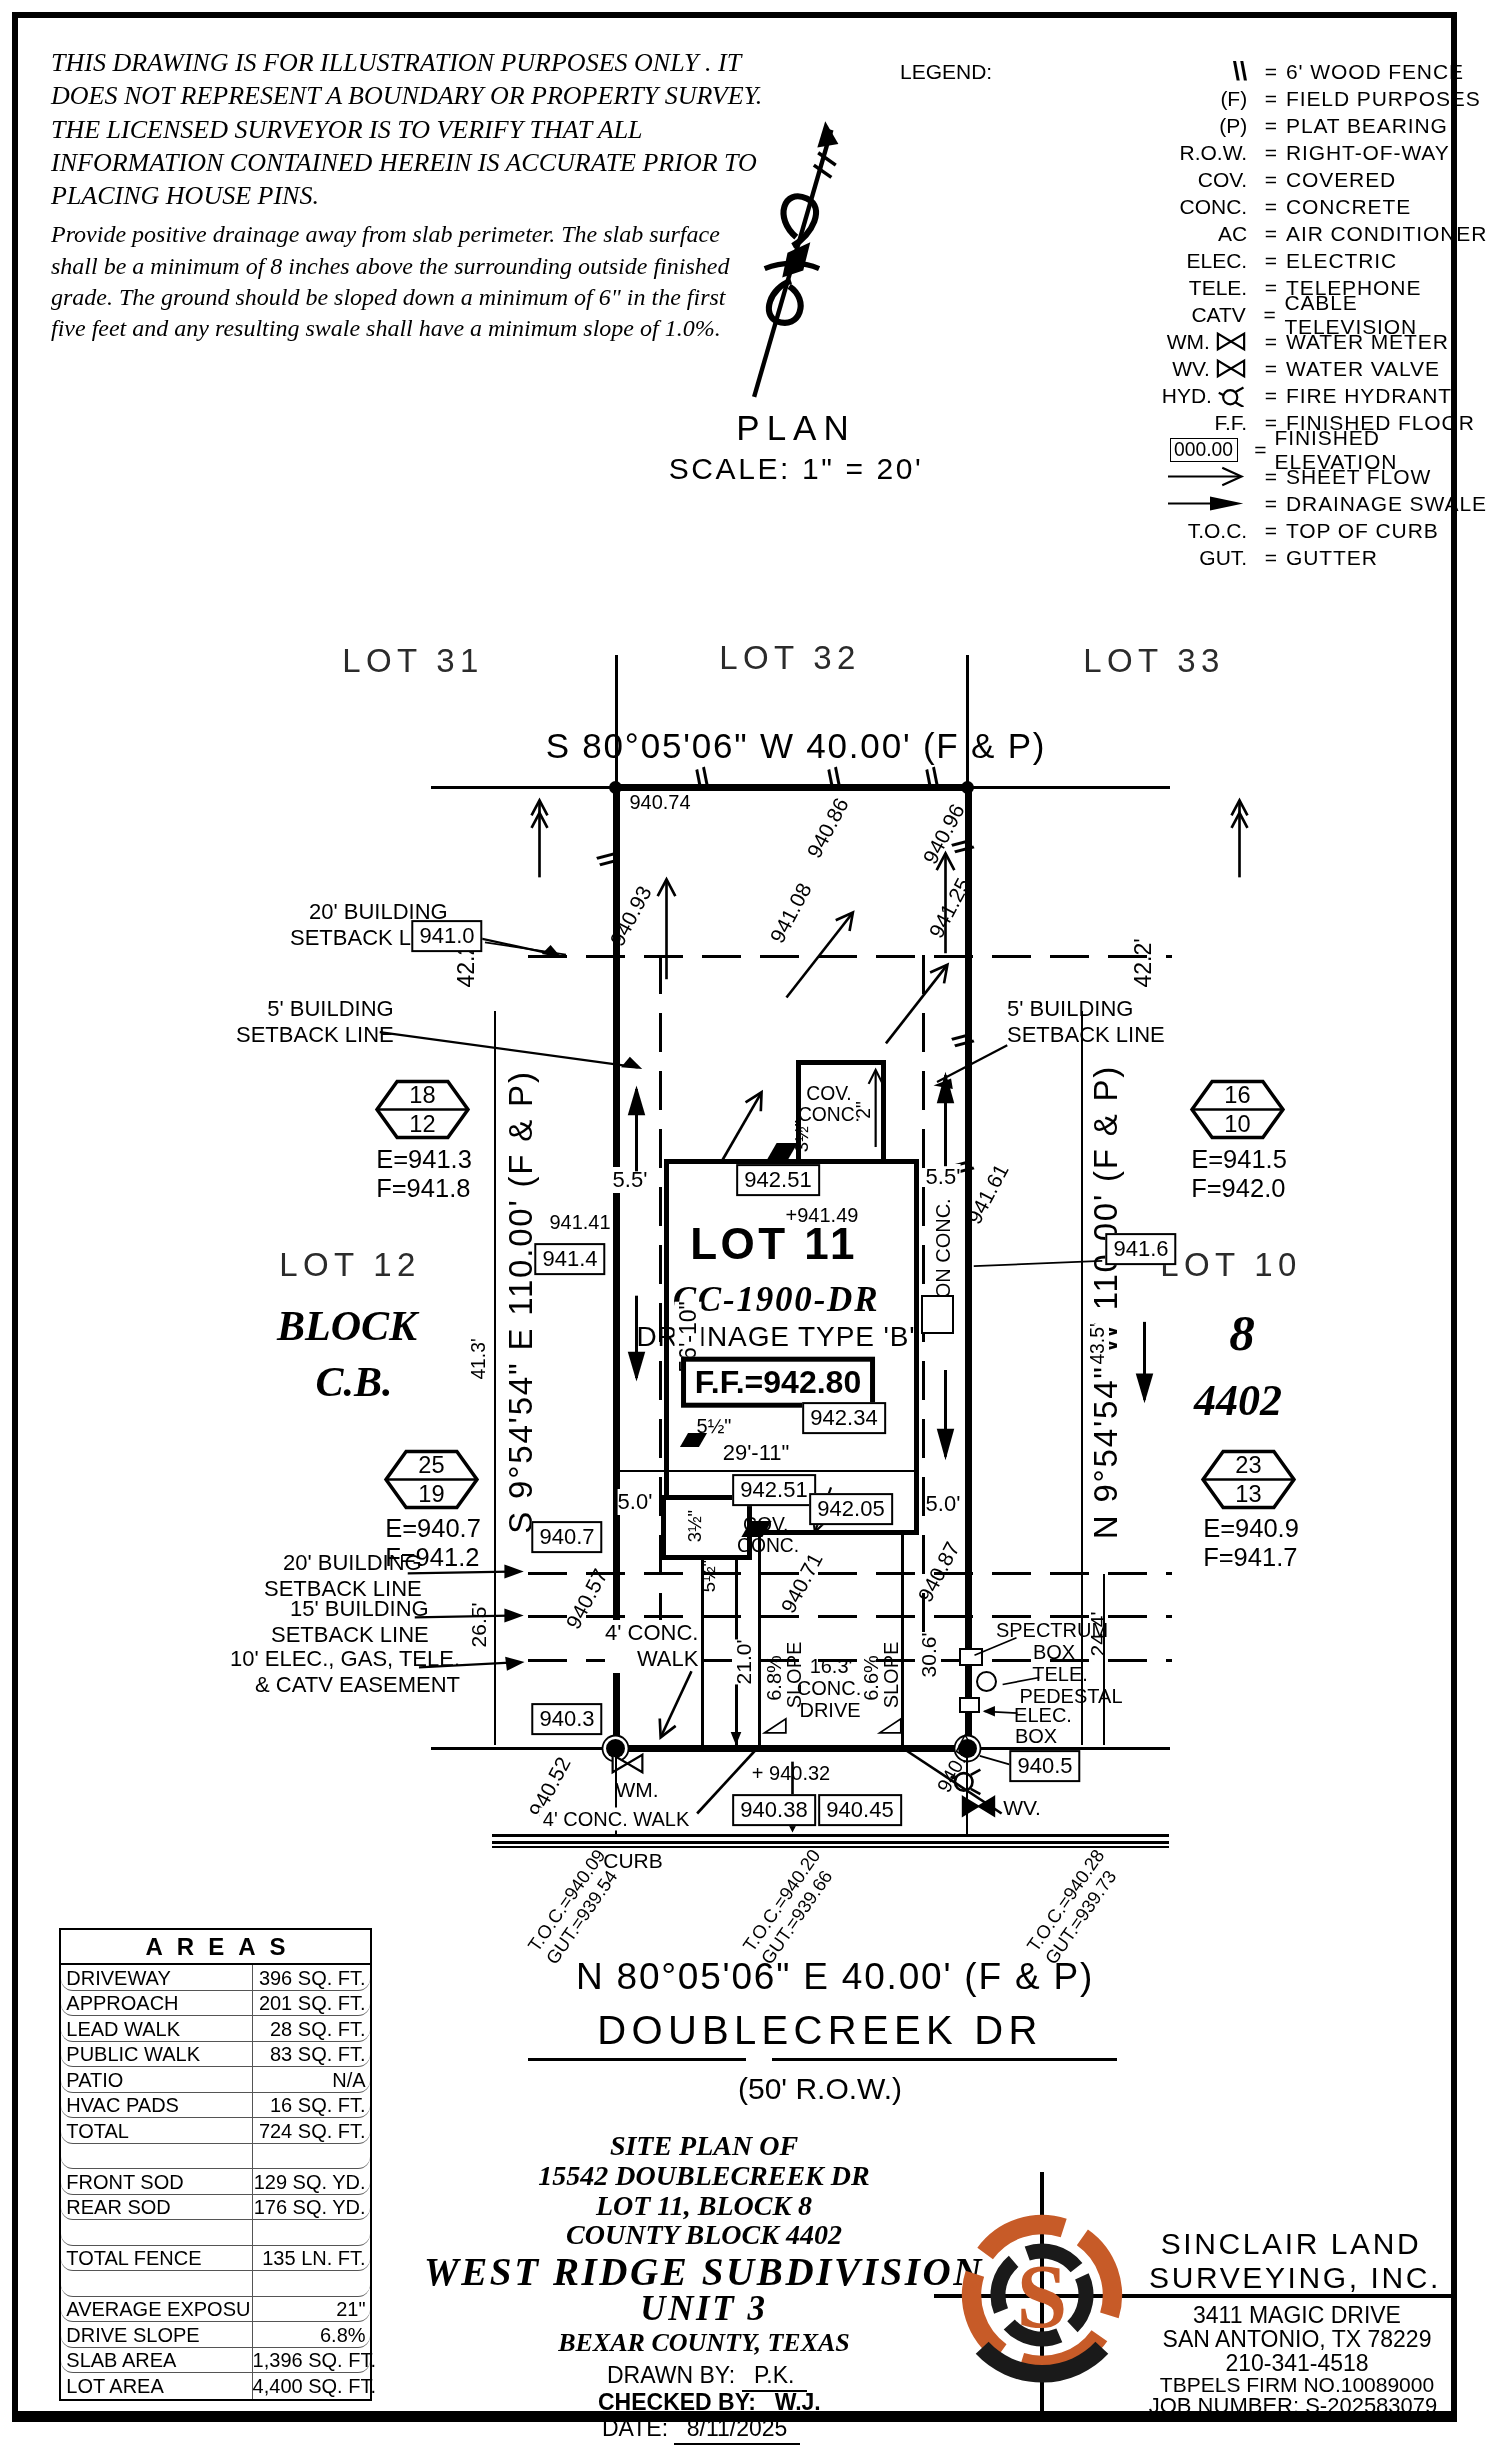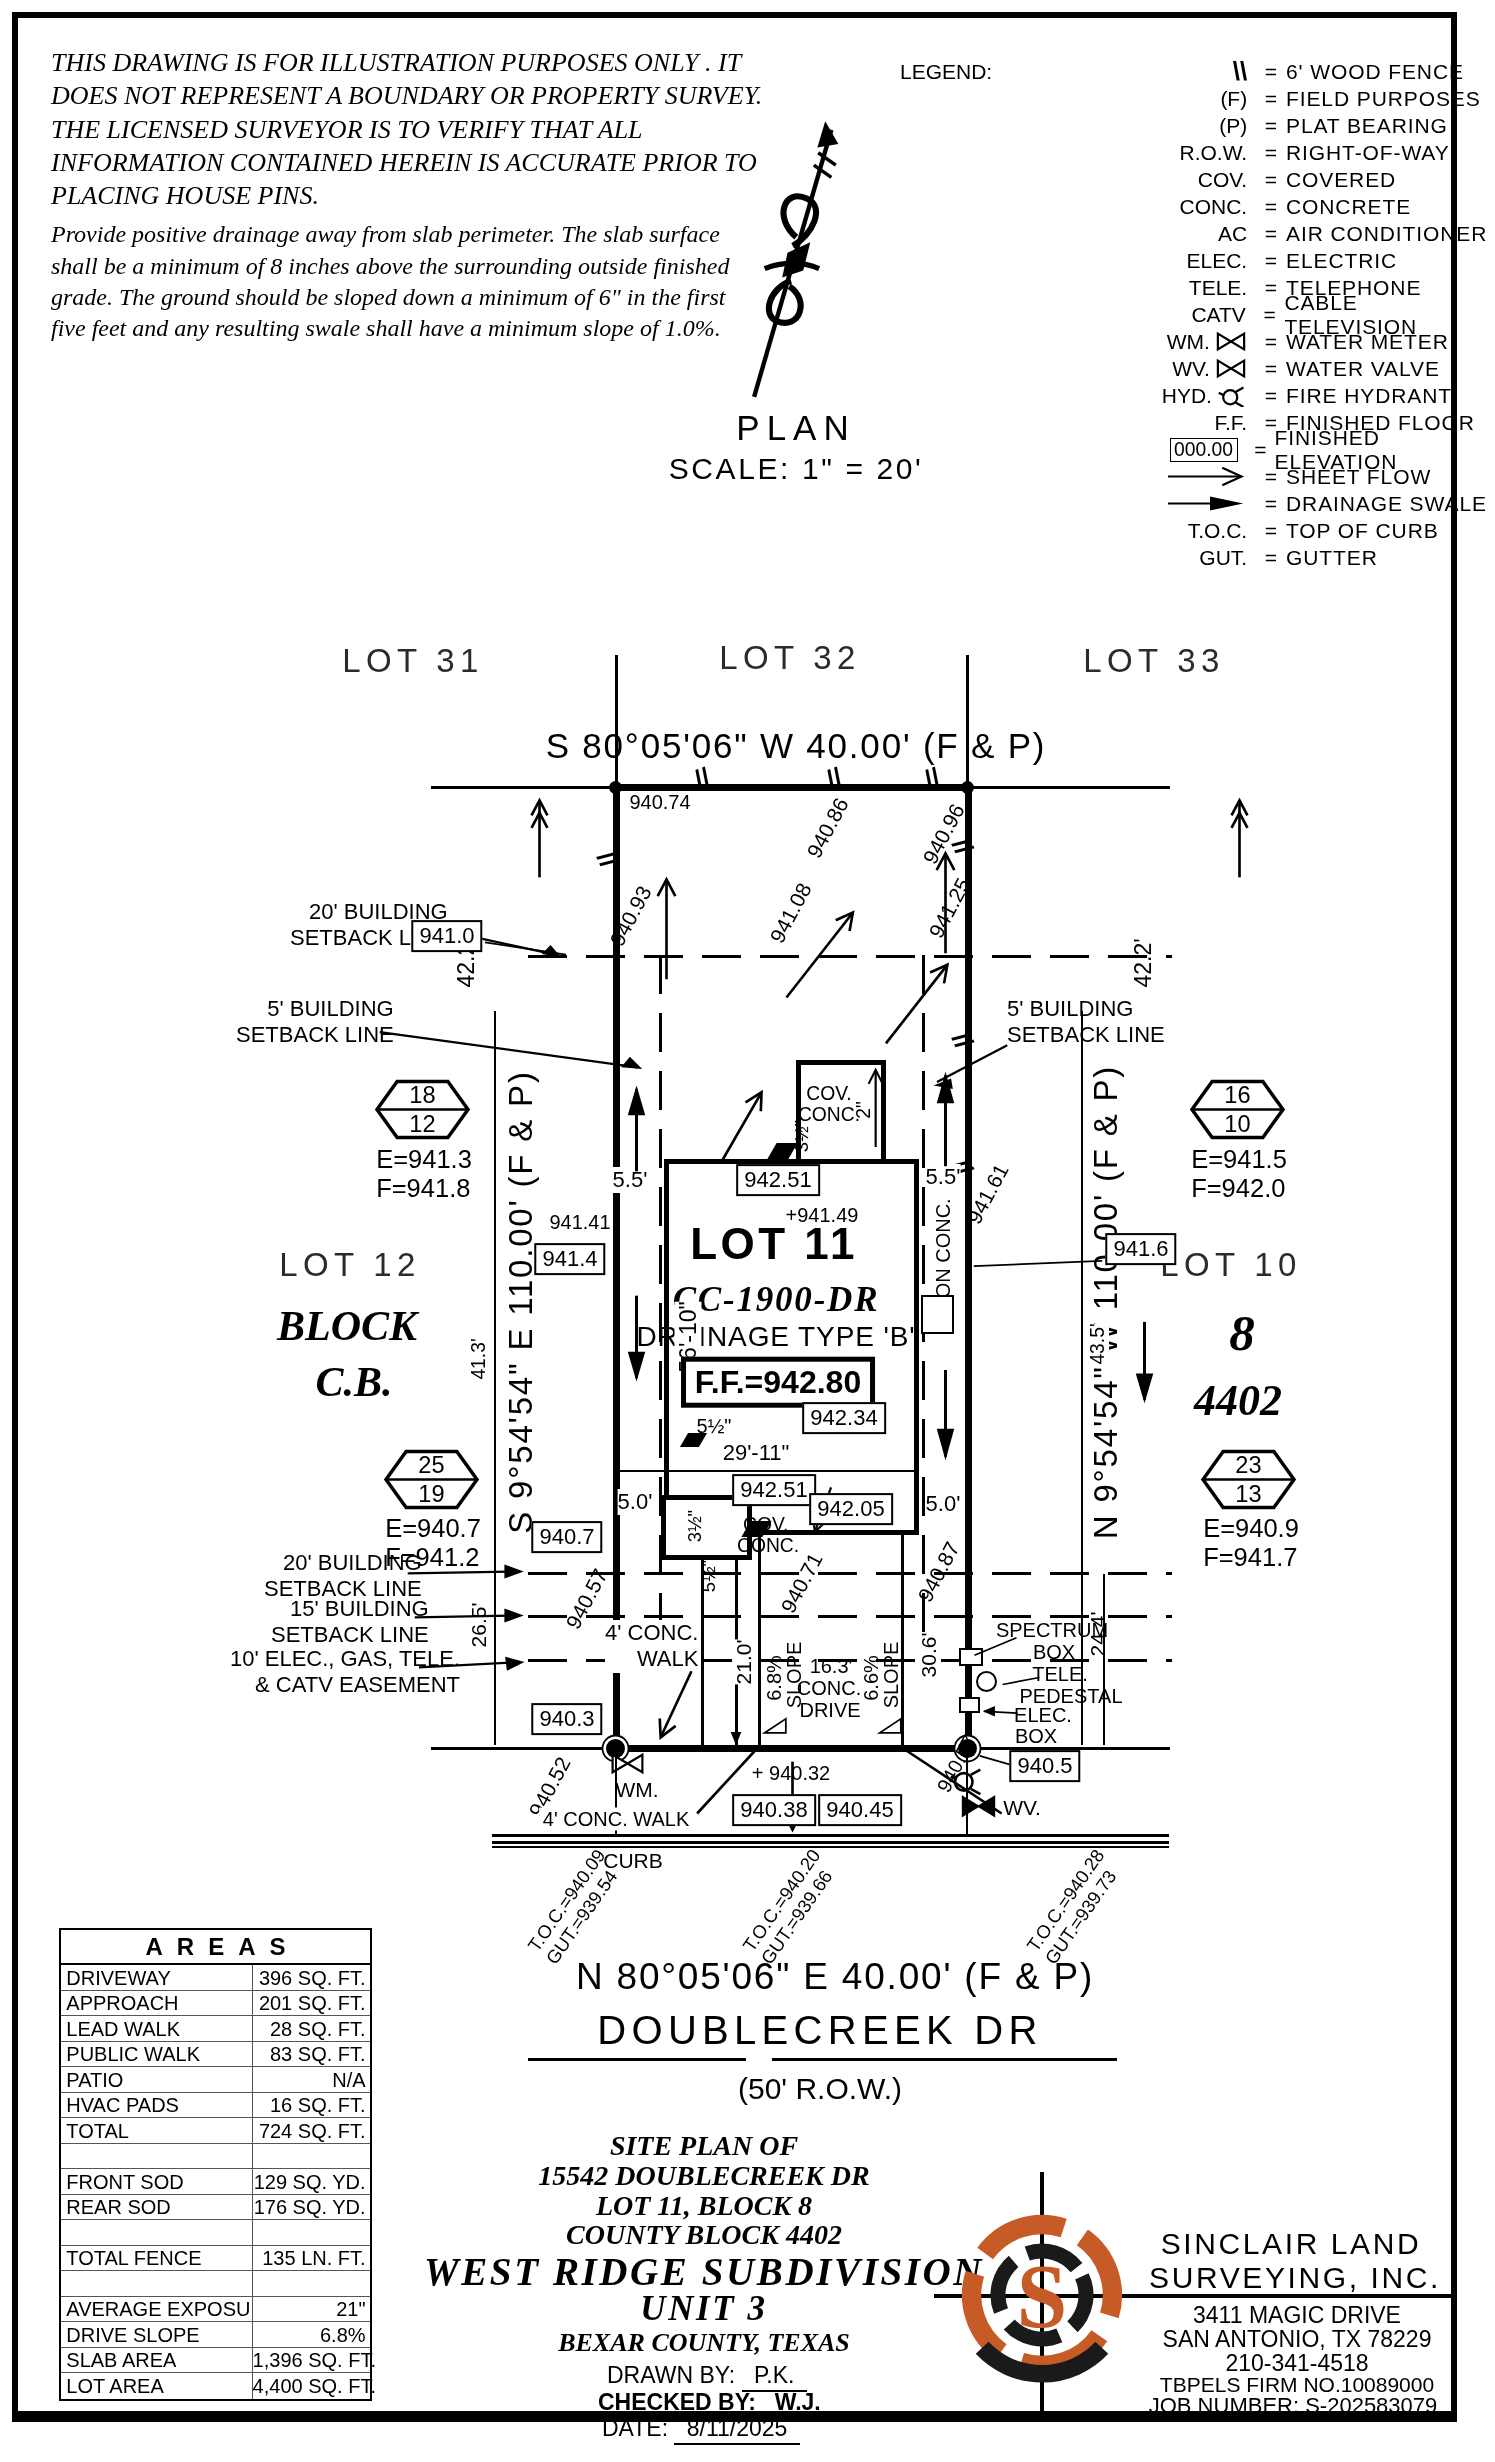--- a/index.html
+++ b/index.html
@@ -26,21 +26,21 @@
   .fence { position:absolute; font-size:26px; font-weight:bold; }
   .asvg { position:absolute; overflow:visible; }
   .hexnum { font-size:27px; }
   .ef { position:absolute; font-size:25.5px; line-height:1.15; transform:translate(-50%,0); white-space:nowrap;}
   .serifital { font-family:"Liberation Serif", serif; font-style:italic; font-weight:bold; }
   .lotword { letter-spacing:5.3px; color:#2b2b2b; font-weight:300; }
   
   #areas { position:absolute; left:53px; top:1928px; width:313px; border:2.6px solid #000; background:#fff;margin-left:6px; }
   #areas .hd { border-bottom:2.6px solid #000; text-align:center; font-size:24px; font-weight:bold;
                letter-spacing:14px; padding:2.6px 0 2.6px 14px; }
-  #areas .row { display:flex; border-bottom:1.8px solid #555; height:25.5px; font-size:20px; }
+  #areas .row { display:flex; border-bottom:1.8px solid #555; height:25.5px; font-size:20px;border-radius:12px; }
   #areas .row:last-child { border-bottom:none; }
   #areas .cl { width:62%; border-right:1.8px solid #555; padding:1.8px 0 0 5.3px; overflow:hidden; white-space:nowrap;}
   #areas .cv { width:38%; text-align:right; padding:1.8px 4.4px 0 0; white-space:nowrap;}
   
   #legend { position:absolute; left:1089px; top:58px; font-size:21px; }
   .lg-row { display:flex; align-items:center; height:27px; }
   .lg-abbr { width:167px; text-align:right; padding-right:8.8px; display:flex; justify-content:flex-end; align-items:center; gap:5.3px;}
   .lg-eq { width:30px; text-align:center; }
   .lg-desc { letter-spacing:0.9px; }
   .lg-ffbox { border:1.8px solid #000; padding:0 3.5px; font-size:19.3px; }

